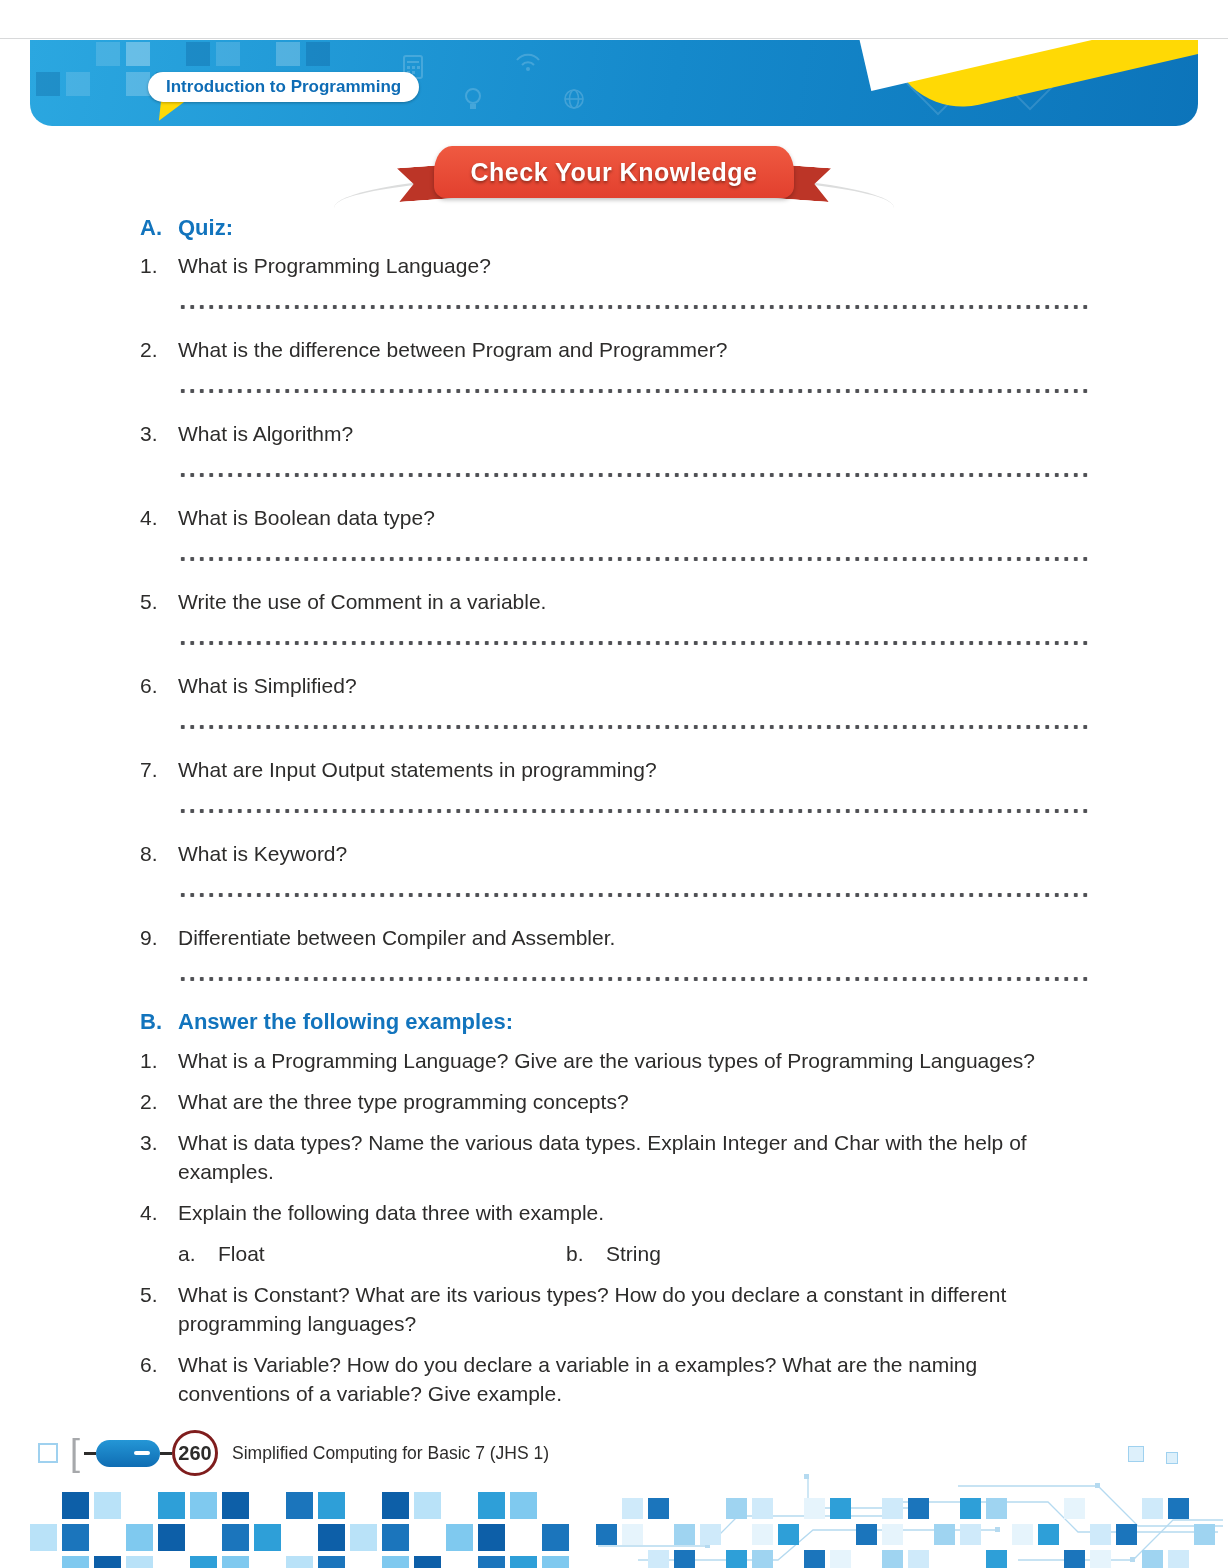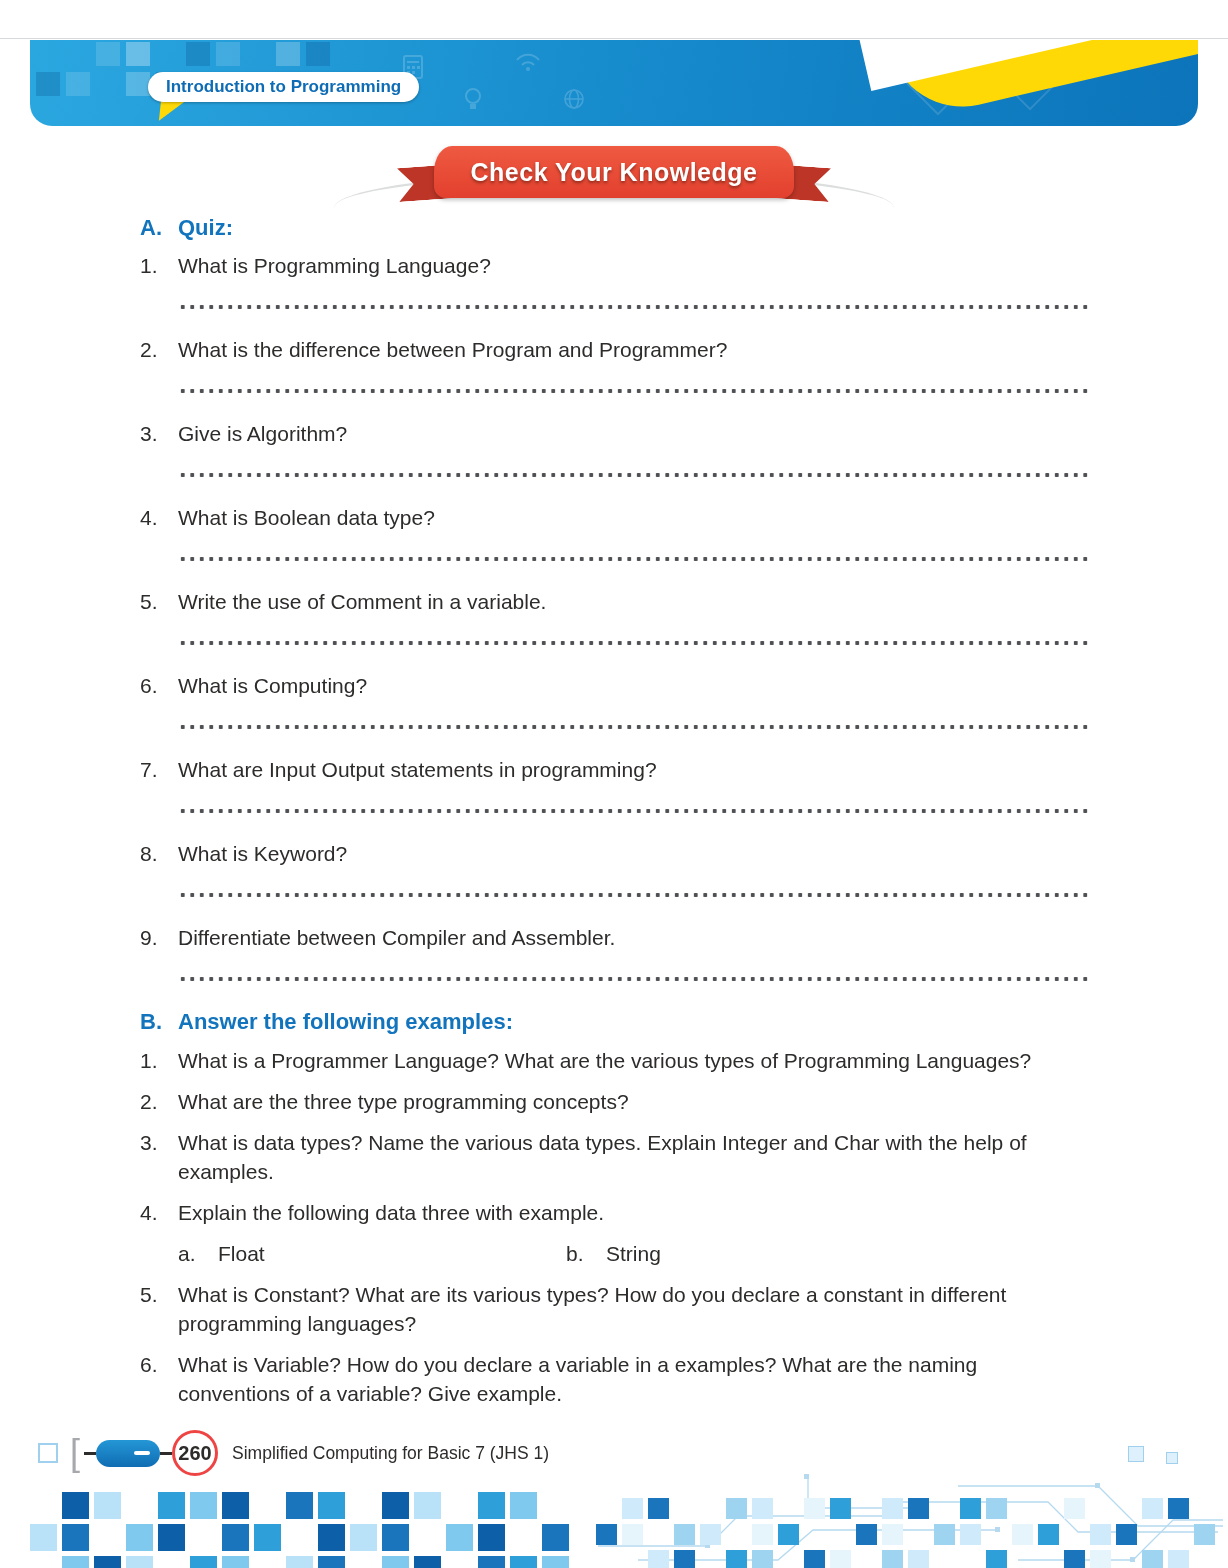--- a/index.html
+++ b/index.html
@@ -53,21 +53,21 @@
   .sub-num{width:40px}
 
   
   .footer{position:absolute;top:1430px;left:38px;display:flex;align-items:center;height:46px}
   .corner-square{width:20px;height:20px;border:2px solid #9fd1ef;margin-right:12px}
   .bracket{font-size:36px;color:#a6a8ab;margin-right:4px;line-height:40px;font-weight:300}
   .connector{width:12px;height:3px;background:#2d2c2b}
   .pill{width:64px;height:27px;border-radius:14px;background:linear-gradient(180deg,#2496d6,#0f6db3);
         display:flex;align-items:center;justify-content:flex-end;padding-right:10px}
   .pill .dash{width:16px;height:4px;background:#fff;border-radius:2px}
-  .badge{width:46px;height:46px;border:3px solid #ef4444;border-radius:50%;background:#fff;display:flex;
+  .badge{width:46px;height:46px;border:3px solid #7f1d1d;border-radius:50%;background:#fff;display:flex;
         align-items:center;justify-content:center;font-size:20px;font-weight:600;color:#2d2c2b}
   .book-title{font-size:17.5px;margin-left:14px;color:#2d2c2b}
 
   
   .bottom{position:absolute;left:0;bottom:0;width:1228px;height:82px}
   .circuits{position:absolute;right:0;bottom:0}
   .mini-square{position:absolute;border:1px solid #9fd1ef;background:#ddf0fb}
 </style>
 </head>
 <body>
@@ -159,42 +159,42 @@
     <div class="quiz-item">
       <div class="q-row">
         <span class="q-num">2.</span>
         <span class="q-text">What is the difference between Program and Programmer?</span>
       </div>
       <div class="dots"></div>
     </div>
     <div class="quiz-item">
       <div class="q-row">
         <span class="q-num">3.</span>
-        <span class="q-text">Give is Algorithm?</span>
+        <span class="q-text">What is Algorithm?</span>
       </div>
       <div class="dots"></div>
     </div>
     <div class="quiz-item">
       <div class="q-row">
         <span class="q-num">4.</span>
         <span class="q-text">What is Boolean data type?</span>
       </div>
       <div class="dots"></div>
     </div>
     <div class="quiz-item">
       <div class="q-row">
         <span class="q-num">5.</span>
         <span class="q-text">Write the use of Comment in a variable.</span>
       </div>
       <div class="dots"></div>
     </div>
     <div class="quiz-item">
       <div class="q-row">
         <span class="q-num">6.</span>
-        <span class="q-text">What is Computing?</span>
+        <span class="q-text">What is Simplified?</span>
       </div>
       <div class="dots"></div>
     </div>
     <div class="quiz-item">
       <div class="q-row">
         <span class="q-num">7.</span>
         <span class="q-text">What are Input Output statements in programming?</span>
       </div>
       <div class="dots"></div>
     </div>
@@ -214,21 +214,21 @@
     </div>
 
     <div class="sec-b">
       <div class="sec-head">
         <span>B.</span>
         <span>Answer the following examples:</span>
       </div>
 
       <div class="q-row">
         <span class="q-num">1.</span>
-        <span class="q-text">What is a Programmer Language? What are the various types of Programming Languages?</span>
+        <span class="q-text">What is a Programming Language? Give are the various types of Programming Languages?</span>
       </div>
       <div class="q-row">
         <span class="q-num">2.</span>
         <span class="q-text">What are the three type programming concepts?</span>
       </div>
       <div class="q-row">
         <span class="q-num">3.</span>
         <span class="q-text">What is data types? Name the various data types. Explain Integer and Char with the help of examples.</span>
       </div>
       <div class="q-row">

